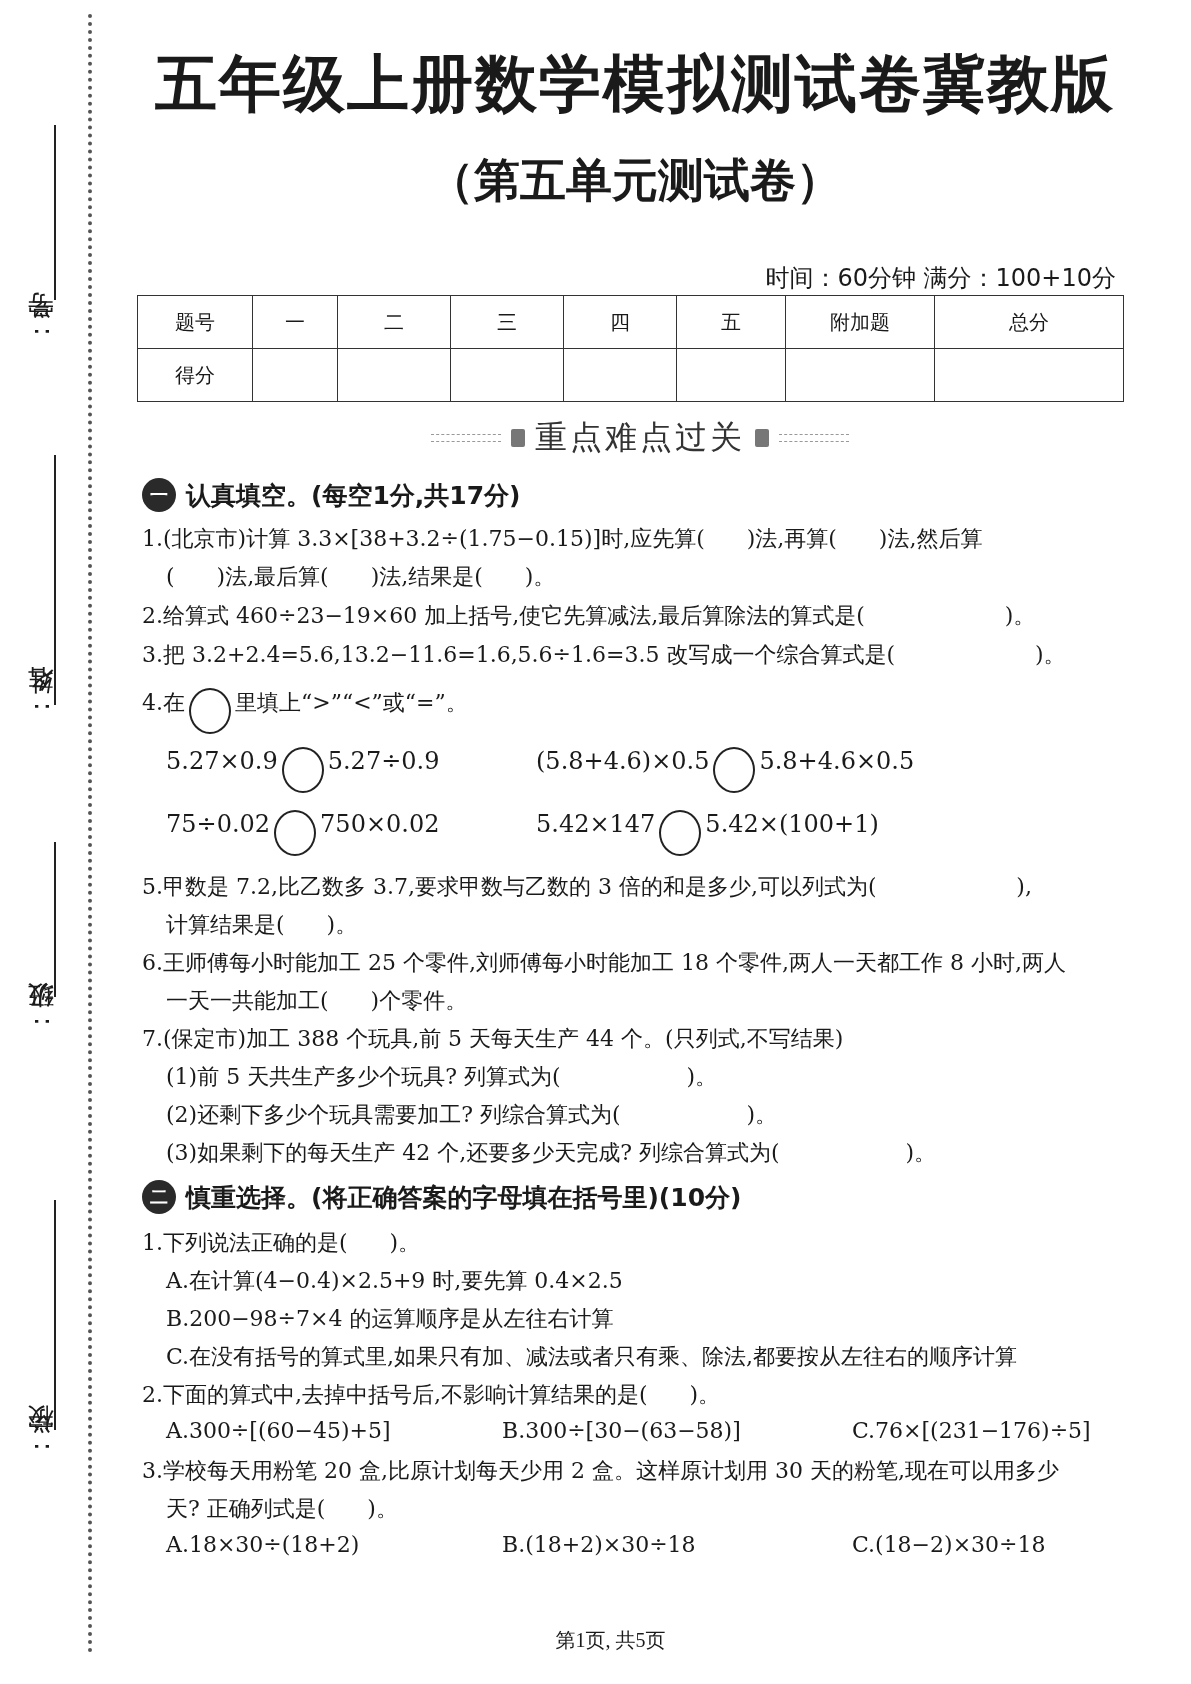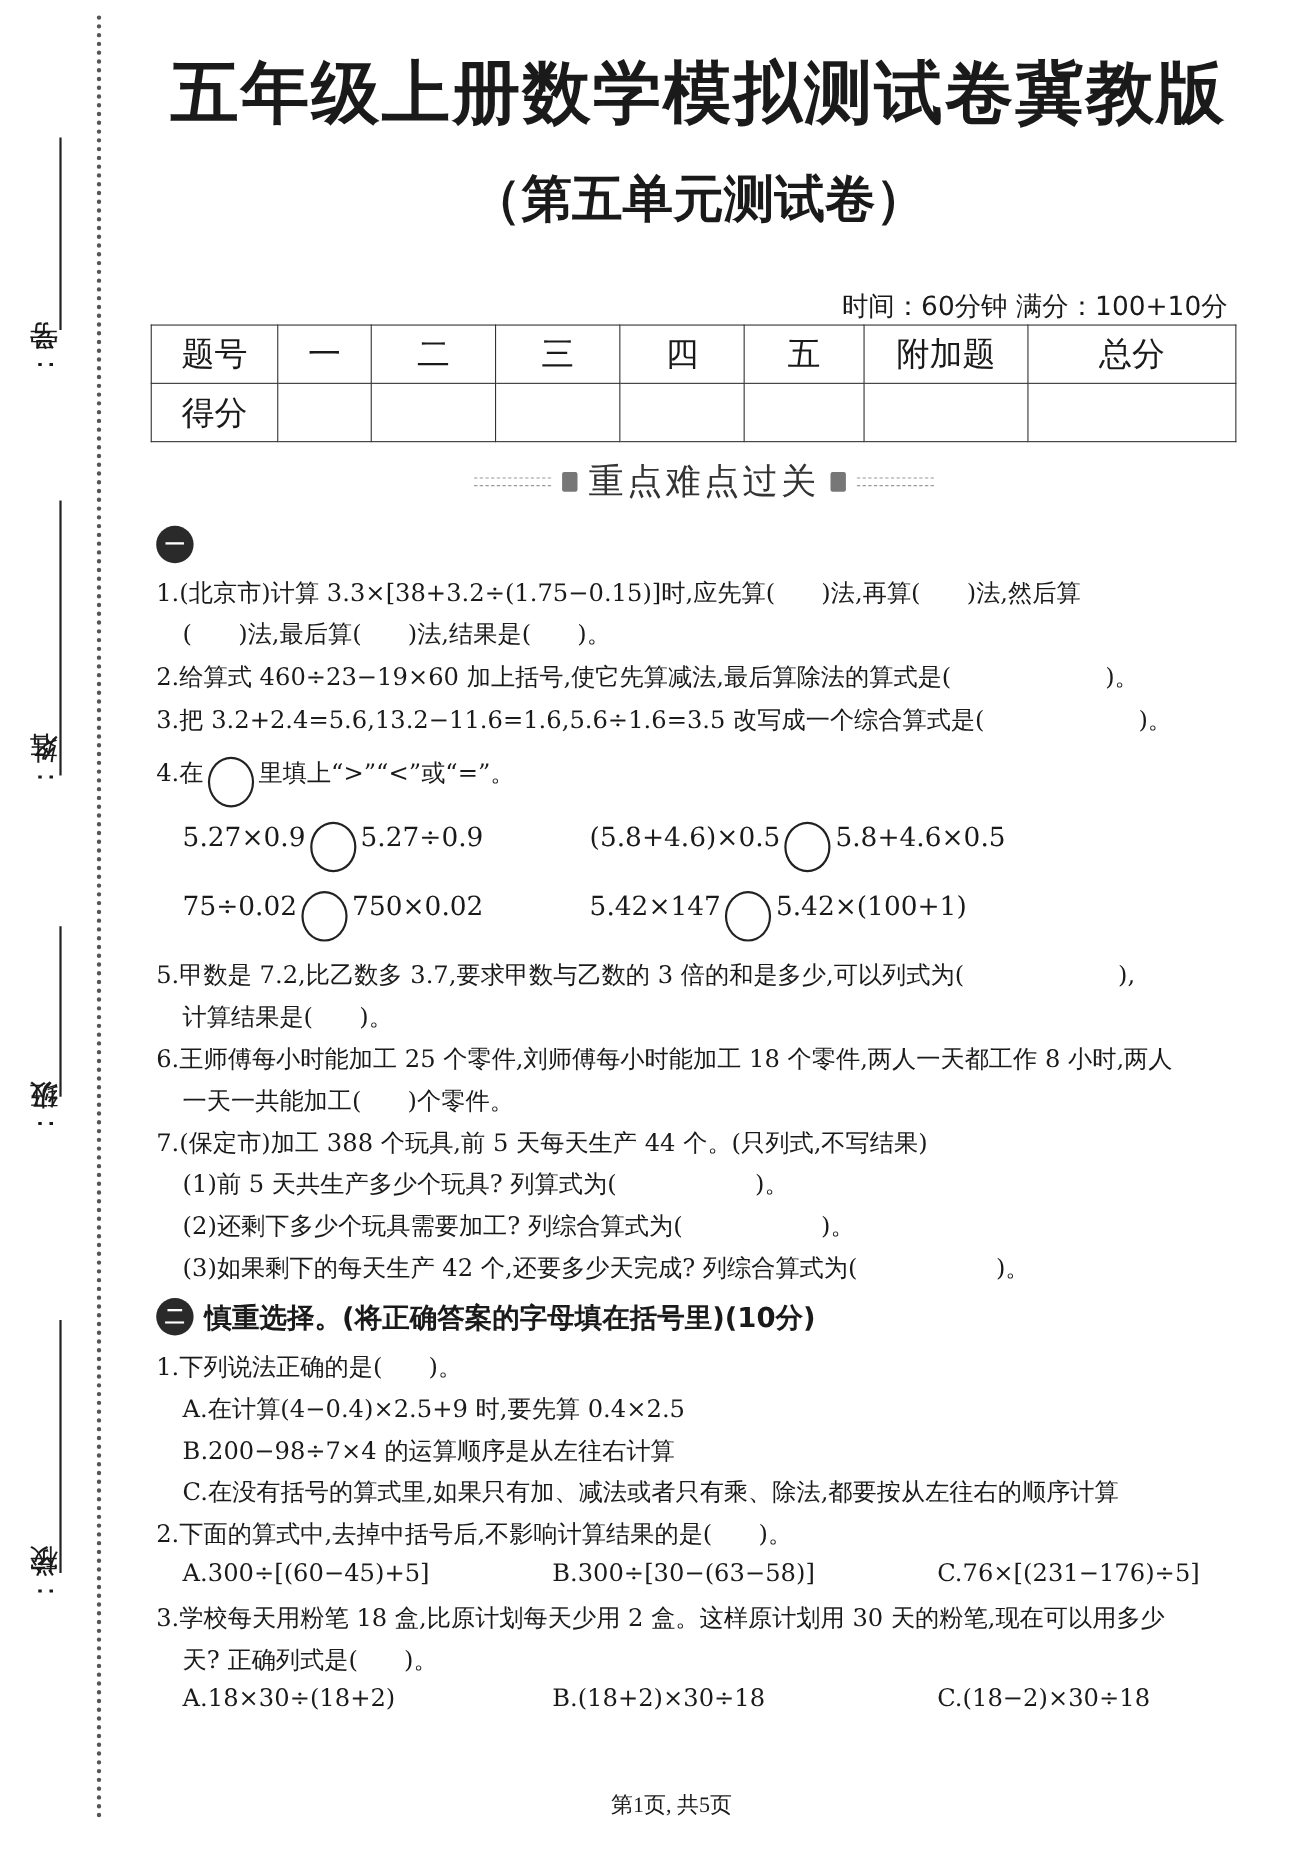--- a/index.html
+++ b/index.html
@@ -17,21 +17,21 @@
   .title { position: absolute; left: 140px; top: 42px; width: 990px; text-align: center;
            font-size: 62px; font-weight: bold; letter-spacing: 2px;
            font-family: "DejaVu Sans", "Liberation Sans", sans-serif; }
   .subtitle { position: absolute; left: 140px; top: 150px; width: 990px; text-align: center;
               font-size: 46px; font-weight: bold;
               font-family: "DejaVu Sans", "Liberation Sans", sans-serif; }
   .meta { position: absolute; right: 75px; top: 262px; font-size: 24px;
           font-family: "DejaVu Sans", "Liberation Sans", sans-serif; }
 
   table.score { position: absolute; left: 137px; top: 295px; width: 987px; border-collapse: collapse;
-                font-family: "DejaVu Sans", "Liberation Sans", sans-serif; font-size: 30px; }
+                font-family: "DejaVu Sans", "Liberation Sans", sans-serif; font-size: 20px; }
   table.score td { border: 1.5px solid #333; height: 50px; text-align: center; }
 
   .banner { position: absolute; left: 400px; top: 418px; width: 480px; height: 40px; display: flex;
             align-items: center; justify-content: center; gap: 10px; }
   .banner .dash { width: 70px; height: 6px; border-top: 1px dashed #999; border-bottom: 1px dashed #999; }
   .banner .blk { width: 14px; height: 18px; background: #777; border-radius: 2px; }
   .banner .txt { font-size: 32px; font-weight: normal; color: #333; letter-spacing: 3px;
                  font-family: "DejaVu Sans", "Liberation Sans", sans-serif; }
 
   .sec { position: absolute; left: 142px; display: flex; align-items: center; gap: 10px;
@@ -93,20 +93,21 @@
 <div class="banner">
   <span class="dash"></span>
   <span class="blk"></span>
   <span class="txt">重点难点过关</span>
   <span class="blk"></span>
   <span class="dash"></span>
 </div>
 
 <div class="sec" style="top:478px;">
   <span class="badge">一</span>
+  <span>认真填空。(每空1分,共17分)</span>
 </div>
 <div class="line" style="top:524px;">1.(北京市)计算 3.3×[38+3.2÷(1.75−0.15)]时,应先算(      )法,再算(      )法,然后算</div>
 <div class="line ind" style="top:562px;">(      )法,最后算(      )法,结果是(      )。</div>
 <div class="line" style="top:601px;">2.给算式 460÷23−19×60 加上括号,使它先算减法,最后算除法的算式是(                    )。</div>
 <div class="line" style="top:640px;">3.把 3.2+2.4=5.6,13.2−11.6=1.6,5.6÷1.6=3.5 改写成一个综合算式是(                    )。</div>
 <div class="line" style="top:688px;display:flex;align-items:flex-start;">
   <span>4.在</span>
   <span class="circle"></span>
   <span>里填上“&gt;”“&lt;”或“=”。</span>
 </div>
@@ -146,19 +147,19 @@
   <span>慎重选择。(将正确答案的字母填在括号里)(10分)</span>
 </div>
 <div class="line" style="top:1228px;">1.下列说法正确的是(      )。</div>
 <div class="line ind" style="top:1266px;">A.在计算(4−0.4)×2.5+9 时,要先算 0.4×2.5</div>
 <div class="line ind" style="top:1304px;">B.200−98÷7×4 的运算顺序是从左往右计算</div>
 <div class="line ind" style="top:1342px;">C.在没有括号的算式里,如果只有加、减法或者只有乘、除法,都要按从左往右的顺序计算</div>
 <div class="line" style="top:1380px;">2.下面的算式中,去掉中括号后,不影响计算结果的是(      )。</div>
 <div class="opt" style="left:166px;top:1418px;">A.300÷[(60−45)+5]</div>
 <div class="opt" style="left:502px;top:1418px;">B.300÷[30−(63−58)]</div>
 <div class="opt" style="left:852px;top:1418px;">C.76×[(231−176)÷5]</div>
-<div class="line" style="top:1456px;">3.学校每天用粉笔 18 盒,比原计划每天少用 2 盒。这样原计划用 30 天的粉笔,现在可以用多少</div>
+<div class="line" style="top:1456px;">3.学校每天用粉笔 20 盒,比原计划每天少用 2 盒。这样原计划用 30 天的粉笔,现在可以用多少</div>
 <div class="line ind" style="top:1494px;">天? 正确列式是(      )。</div>
 <div class="opt" style="left:166px;top:1532px;">A.18×30÷(18+2)</div>
 <div class="opt" style="left:502px;top:1532px;">B.(18+2)×30÷18</div>
 <div class="opt" style="left:852px;top:1532px;">C.(18−2)×30÷18</div>
 
 <div class="footer">第1页, 共5页</div>
 
 </body></html>

